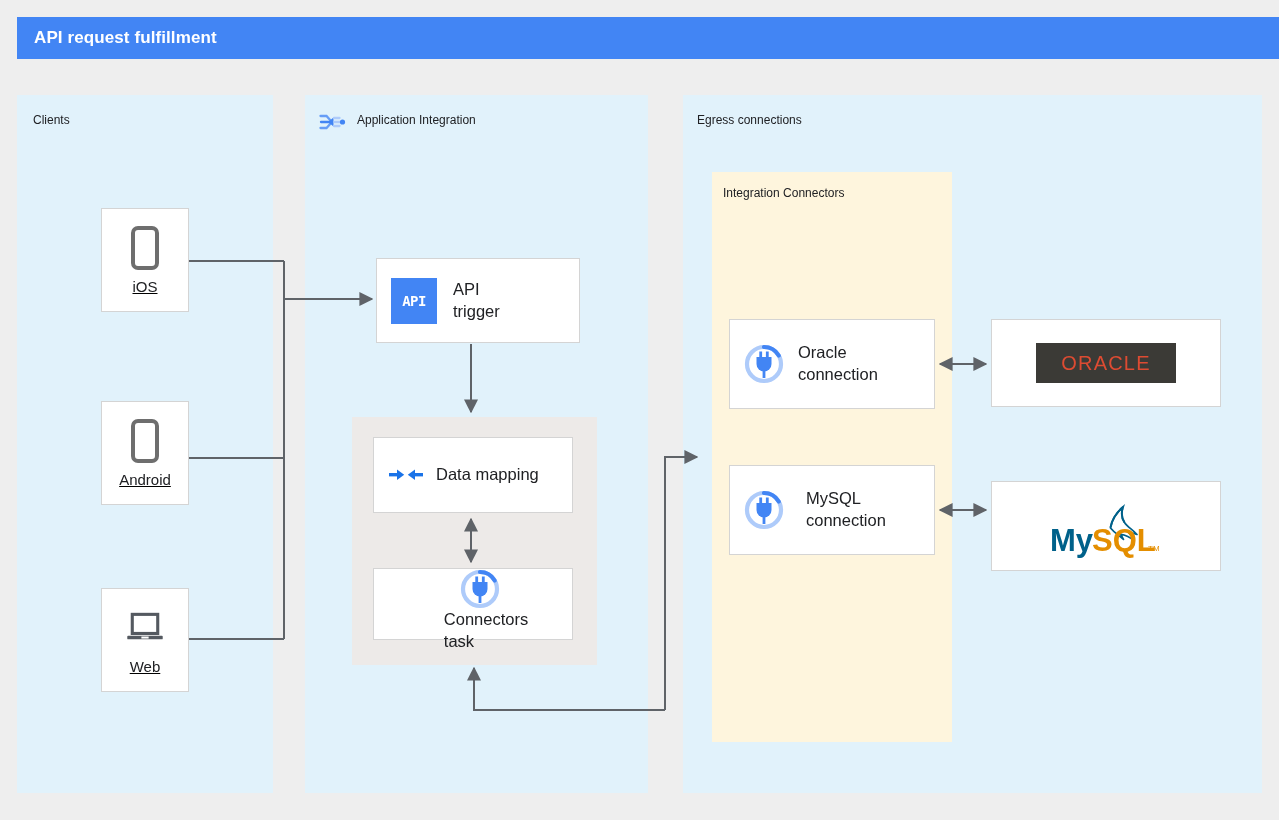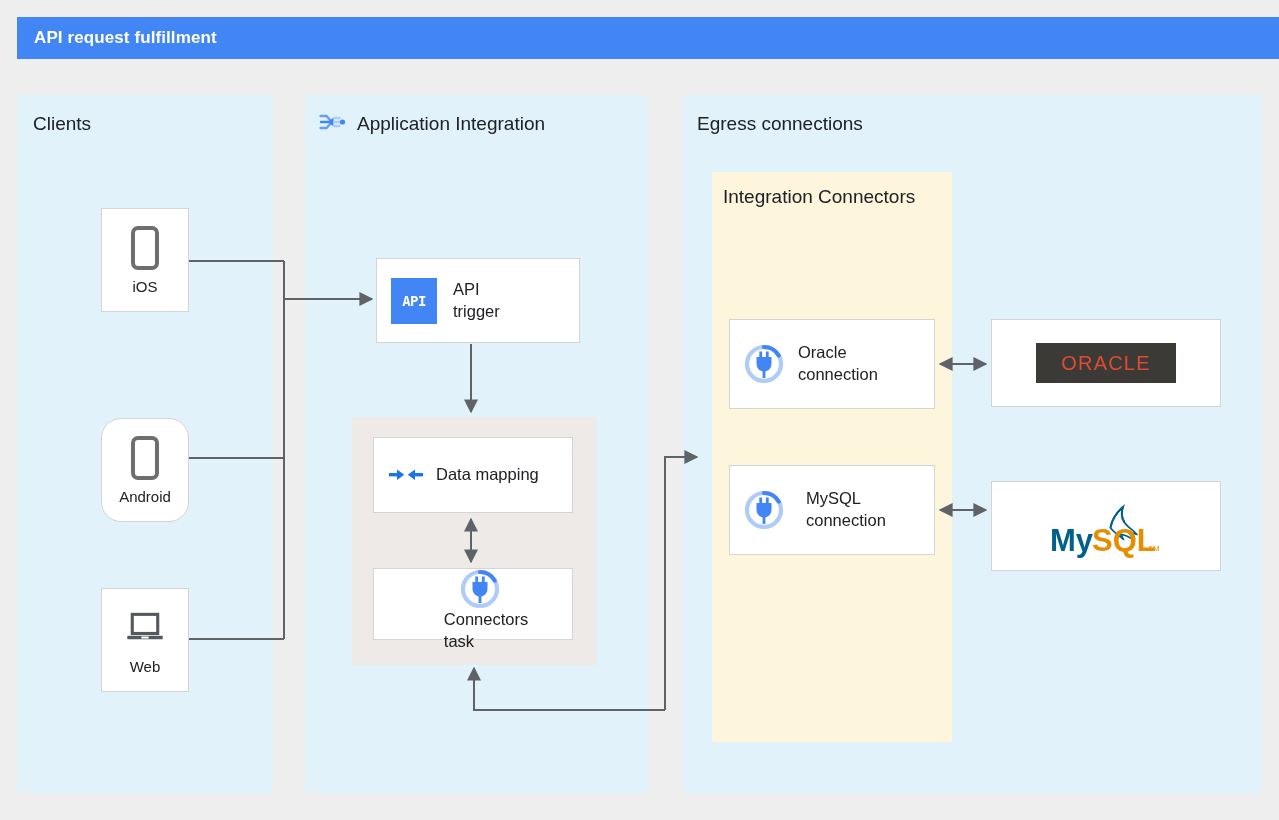--- a/index.html
+++ b/index.html
@@ -34,21 +34,21 @@
     font-weight: bold;
   }
 
   
   .panel {
     position: absolute;
     background: #e1f2fb;
   }
   .panel-label {
     position: absolute;
-    font-size: 19px;
+    font-size: 12px;
     color: #202124;
     white-space: nowrap;
   }
   #panel-clients   { left: 17px;  top: 95px; width: 256px; height: 698px; }
   #panel-appint    { left: 305px; top: 95px; width: 343px; height: 698px; }
   #panel-egress    { left: 683px; top: 95px; width: 579px; height: 698px; }
 
   #label-clients { left: 33px;  top: 113px; }
   #label-appint  { left: 357px; top: 113px; }
   #label-egress  { left: 697px; top: 113px; }
@@ -98,23 +98,24 @@
     white-space: pre-line;
   }
 
   
   .device-card {
     flex-direction: column;
     justify-content: center;
     width: 88px;
     height: 104px;
     left: 101px;
+    text-decoration: underline;
   }
   #card-ios      { top: 208px; }
-  #card-android  { top: 418px; border-radius: 20px; }
+  #card-android  { top: 401px; }
   #card-web      { top: 588px; }
   .device-label {
     font-size: 15px;
     color: #202124;
     margin-top: 7px;
   }
   .device-icon { width: 40px; height: 46px; }
 
   
   #card-apitrigger {

